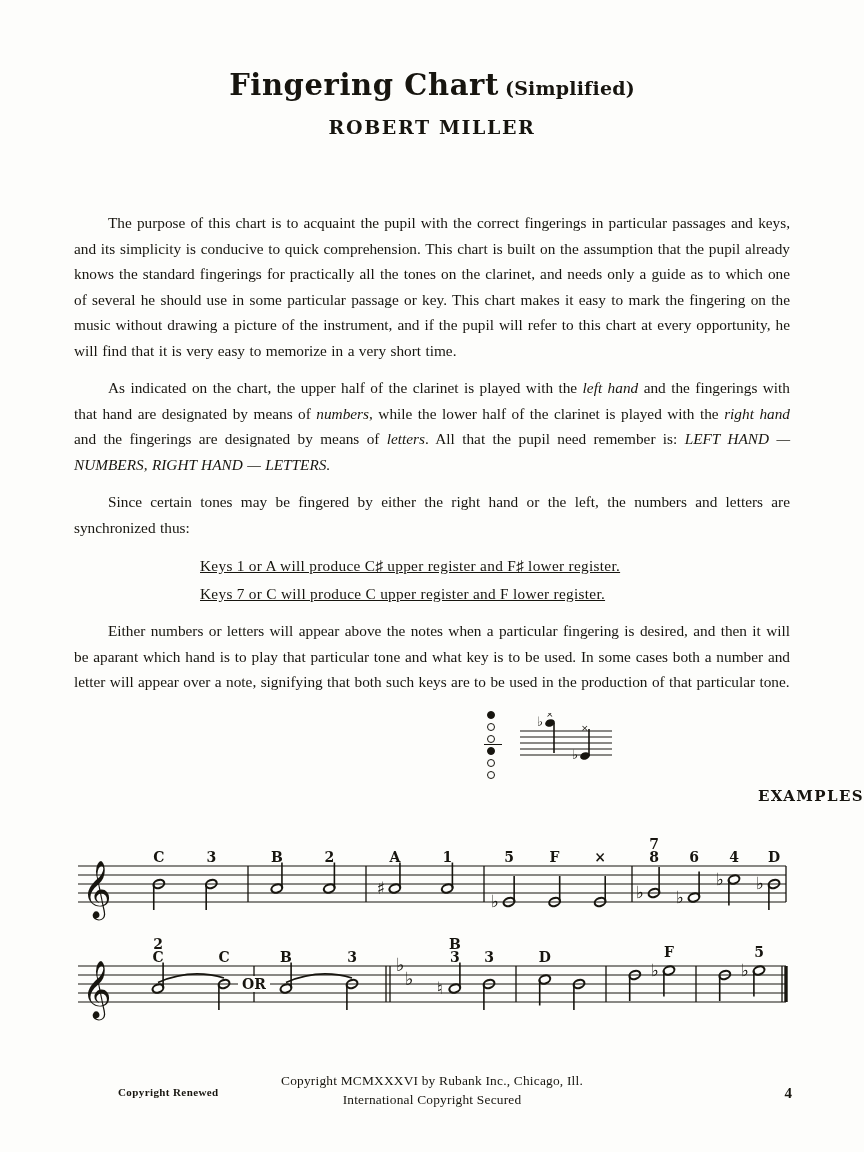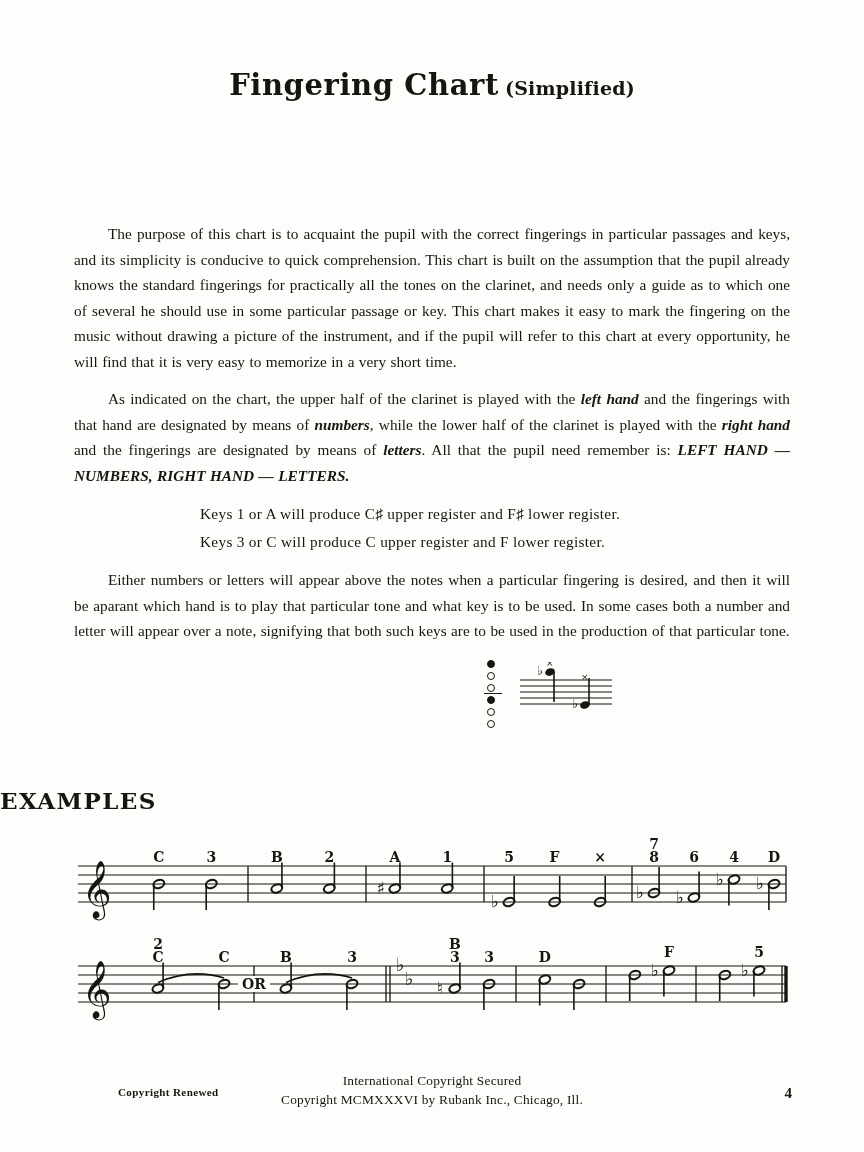--- a/index.html
+++ b/index.html
@@ -52,36 +52,37 @@
   }
 
   
   .body-col {
     position: absolute;
     left: 74px;
     width: 716px;
     top: 210px;
   }
   p.para {
-    margin: 11px 0 12px 0;
+    margin: 0 0 12px 0;
     font-size: 15.3px;
     line-height: 25.5px;
     text-align: justify;
     text-indent: 34px;
     word-spacing: 0.6px;
   }
-  .i { font-style: italic; font-weight: bold; }
+  .i { font-style: italic; }
 
   .keys-list { margin: 8px 0 10px 0; }
   .key-line {
     font-size: 15.3px;
     line-height: 28px;
     padding-left: 126px;
     letter-spacing: 0.3px;
     white-space: nowrap;
+    text-decoration: underline;
   }
 
   
   .xmark-row {
     position: relative;
     height: 66px;
     margin-top: 2px;
   }
   .xmark-text {
     position: absolute;
@@ -123,24 +124,24 @@
     top: 6px;
     width: 96px;
     height: 54px;
   }
 
   
   .examples-head {
     position: absolute;
     left: 0; right: 0;
     top: 787px;
-    text-align: left;
-    font-family: "DejaVu Serif", "Liberation Serif", serif;
-    font-weight: bold;
-    font-size: 23px;
+    text-align: right;
+    font-family: "DejaVu Serif", "Liberation Serif", serif;
+    font-weight: bold;
+    font-size: 15px;
     letter-spacing: 1.4px;
   }
 
   
   .system { position: absolute; left: 74px; width: 716px; }
   .system svg { display: block; overflow: visible; }
 
   
   .footer { position: absolute; left: 0; right: 0; top: 1075px; height: 50px; }
   .copyright-renewed {
@@ -170,29 +171,31 @@
 </style>
 </head>
 <body>
 
 <div id="page">
 
   <div class="title-block">
     <div>
       <span class="doc-title">Fingering Chart</span><span class="doc-title-sub">(Simplified)</span>
     </div>
+    <div class="author">ROBERT   MILLER</div>
   </div>
 
   <div class="body-col">
     <p class="para" id="p1"><span>The purpose of this chart is to acquaint the pupil with the correct fingerings in particular passages and keys, and its simplicity is conducive to quick comprehension.  This chart is built on the assumption that the pupil already knows the standard fingerings for practically all the tones on the clarinet, and needs only a guide as to which one of several he should use in some particular passage or key. This chart makes it easy to mark the fingering on the music without drawing a picture of the instrument, and if the pupil will refer to this chart at every opportunity, he will find that it is very easy to memorize in a very short time.</span></p>
     <p class="para" id="p2"><span>As indicated on the chart, the upper half of the clarinet is played with the </span><span class="i">left hand</span><span> and the fingerings with that hand are designated by means of </span><span class="i">numbers</span><span>, while the lower half of the clarinet is played with the </span><span class="i">right hand</span><span> and the fingerings are designated by means of </span><span class="i">letters</span><span>.  All that the pupil need remember is: </span><span class="i">LEFT HAND — NUMBERS,  RIGHT HAND — LETTERS.</span></p>
+    <p class="para" id="p3"><span>Since certain tones may be fingered by either the right hand or the left, the numbers and letters are synchronized thus:</span></p>
 
     <div class="keys-list">
       <div class="key-line">Keys 1 or  A will produce  C♯ upper register and  F♯ lower register.</div>
-      <div class="key-line">Keys 3 or  C will produce  C  upper register and  F  lower register.</div>
+      <div class="key-line">Keys 7 or  C will produce  C  upper register and  F  lower register.</div>
     </div>
 
     <p class="para" id="p4"><span>Either numbers or letters will appear above the notes when a particular fingering is desired, and then it will be aparant which hand is to play that particular tone and what key is to be used.   In some cases both a number and letter will appear over a note, signifying that both such keys are to be used in the production of that particular tone.</span></p>
 
     <div class="xmark-row">
 
       <div class="fingering-col">
         <div class="fdot filled" style="top:0px"></div>
         <div class="fdot" style="top:12px"></div>
         <div class="fdot" style="top:24px"></div>
@@ -353,19 +356,19 @@
         <text x="667" y="37.5" font-family="DejaVu Serif, serif" font-size="17" fill="#17150f">♭</text>
         <text x="685" y="18.5" text-anchor="middle" font-family="DejaVu Serif, serif" font-size="14" font-weight="bold" fill="#17150f">5</text>
         <line x1="708" y1="28" x2="708" y2="64" stroke="#17150f" stroke-width="1.3"></line>
         <line x1="712" y1="28" x2="712" y2="64" stroke="#17150f" stroke-width="3.4"></line>
       </svg>
   </div>
 
   <div class="footer">
     <div class="copyright-renewed">Copyright Renewed</div>
     <div class="copyright-center">
+      <div>Copyright MCMXXXVI by Rubank Inc., Chicago, Ill.</div>
       <div>International Copyright Secured</div>
-      <div>Copyright MCMXXXVI by Rubank Inc., Chicago, Ill.</div>
     </div>
     <div class="page-number">4</div>
   </div>
 
 </div>
 
 </body></html>

